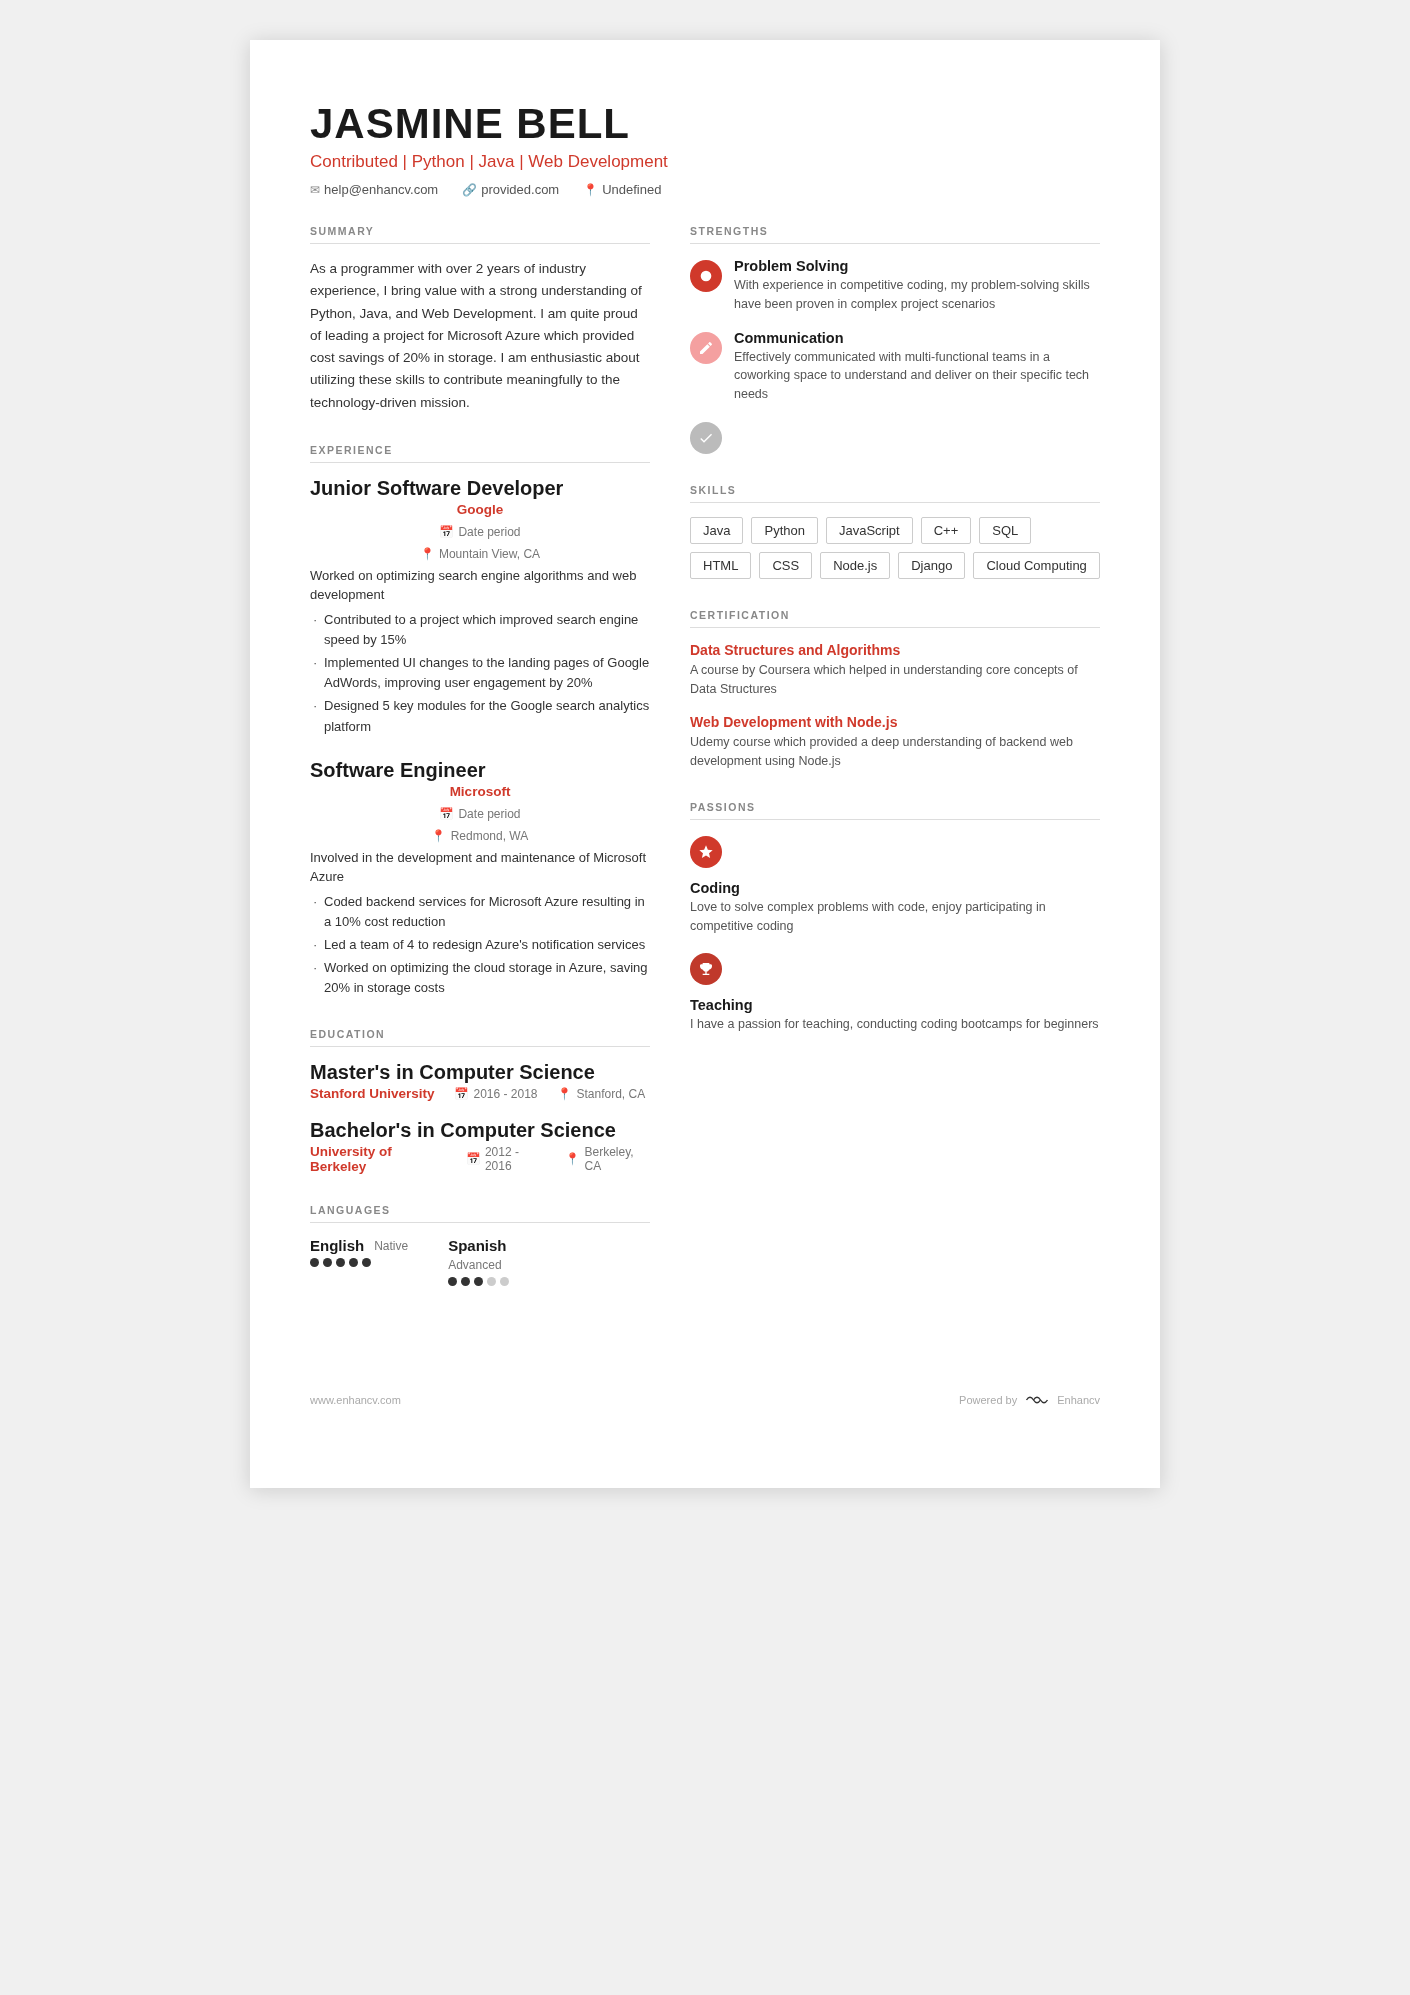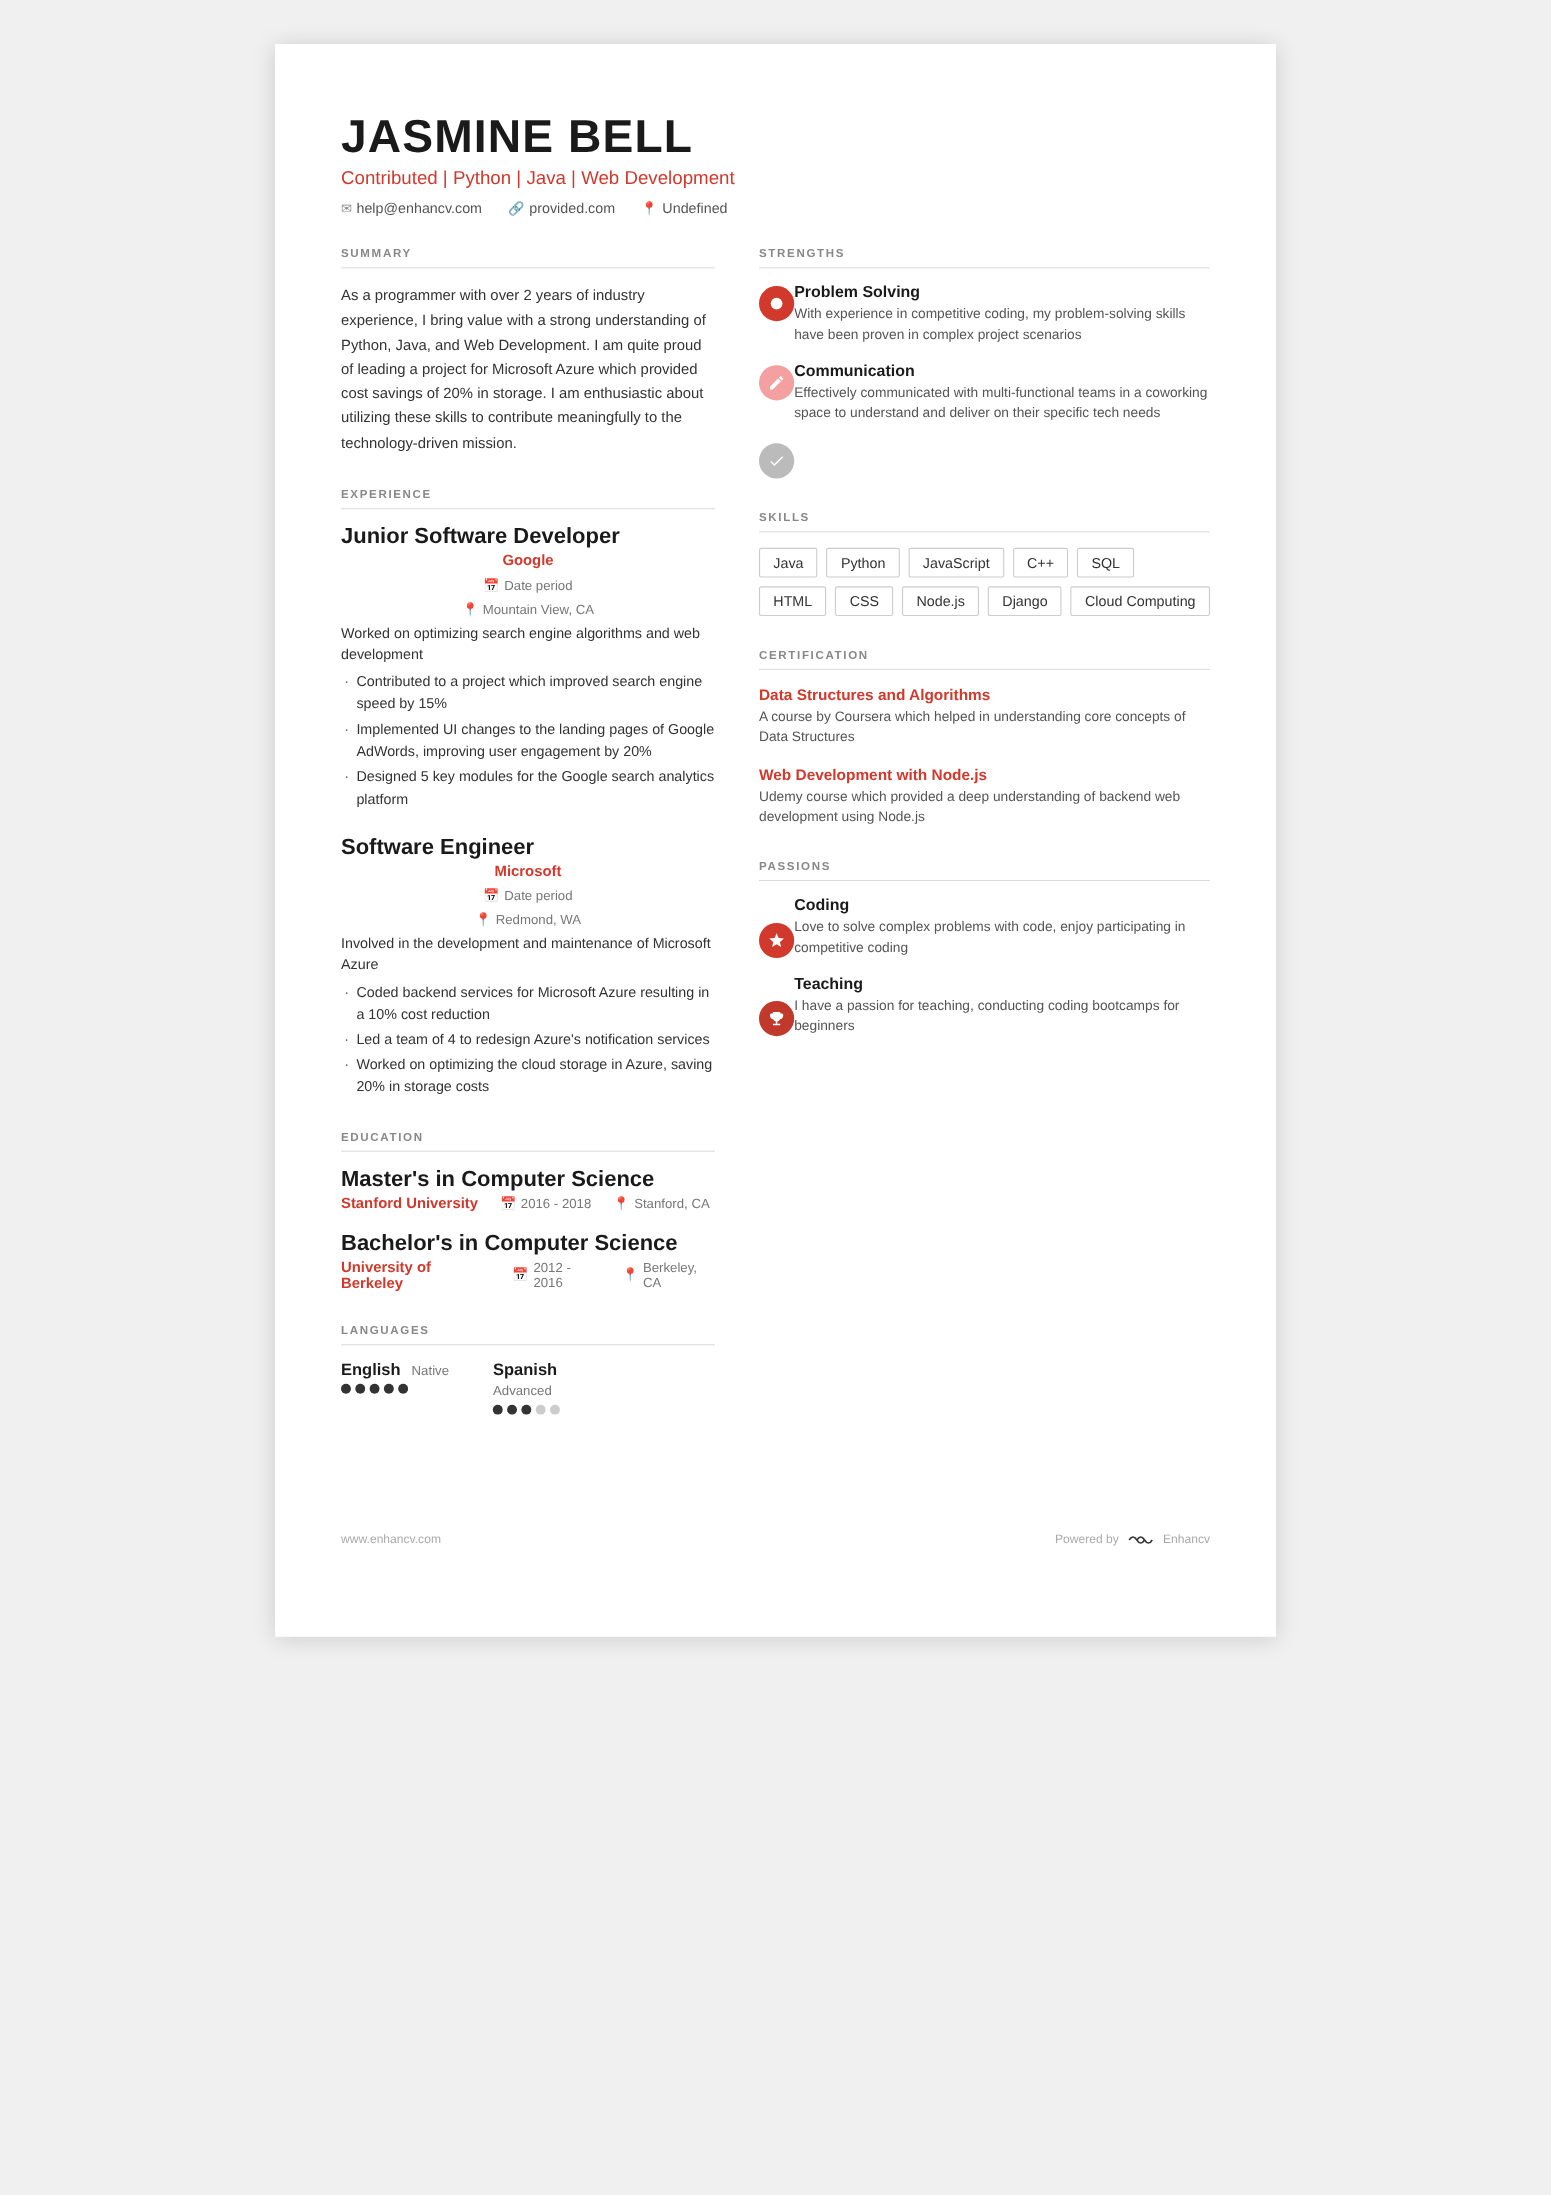--- a/index.html
+++ b/index.html
@@ -194,20 +194,21 @@
       width: 9px;
       height: 9px;
       border-radius: 50%;
       background: #333;
     }
     .dot.empty { background: #ccc; }
 
     
     .strength-item {
       display: flex;
+      gap: 12px;
       margin-bottom: 16px;
       align-items: flex-start;
     }
     .strength-icon-wrap {
       width: 32px;
       height: 32px;
       border-radius: 50%;
       display: flex;
       align-items: center;
       justify-content: center;
@@ -258,22 +259,24 @@
       font-size: 12.5px;
       color: #555;
       font-family: Arial, sans-serif;
       line-height: 1.5;
       margin-top: 3px;
     }
 
     
     .passion-item {
       display: flex;
+      gap: 12px;
       margin-bottom: 16px;
-      align-items: flex-end;
+      align-items: flex-start;
+      flex-direction: column;
     }
     .passion-icon-wrap {
       width: 32px;
       height: 32px;
       border-radius: 50%;
       display: flex;
       align-items: center;
       justify-content: center;
       flex-shrink: 0;
       margin-top: 2px;

